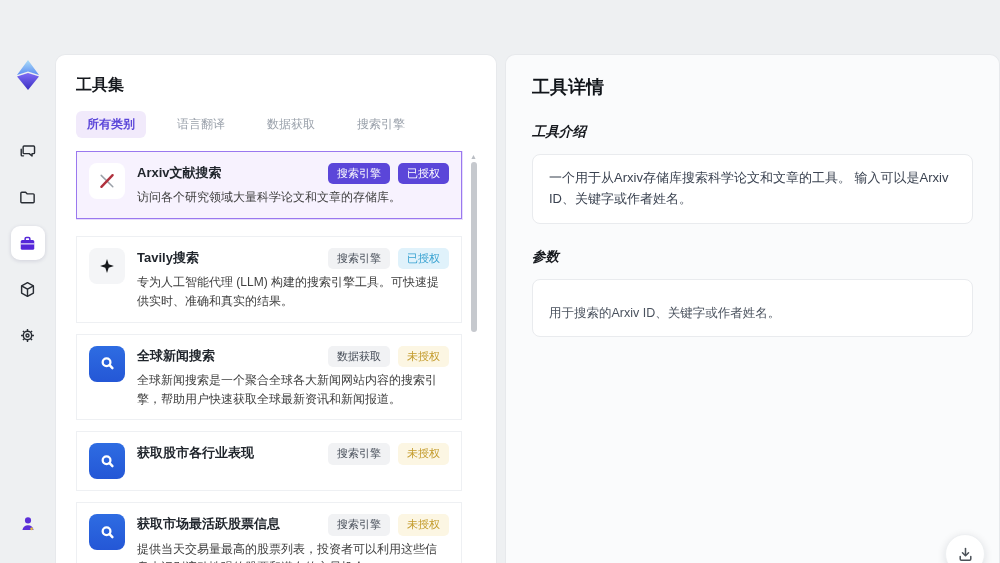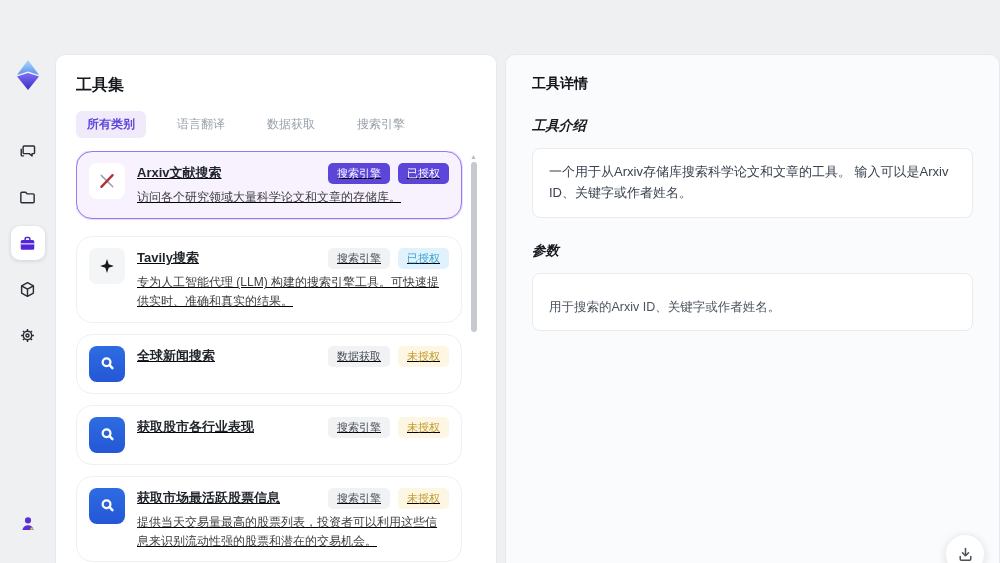--- a/index.html
+++ b/index.html
@@ -39,22 +39,22 @@
   .tab{
     border:none;background:transparent;cursor:pointer;
     font-size:12px;color:#9aa1ab;padding:5px 11px;border-radius:6px;
     font-family:inherit;
   }
   .tab.active{background:var(--accent-light);color:var(--accent);font-weight:bold;}
 
   .tool-list{position:relative;height:calc(100% - 84px);overflow:hidden;padding-right:18px;}
   .card{
     display:flex;gap:12px;background:#fff;
-    border:1px solid #eef0f3;border-radius:16px;
-    padding:11px 12px;margin-bottom:11px;cursor:pointer;position:relative;text-decoration:underline;
+    border:1px solid #eef0f3;border-radius:0;
+    padding:11px 12px;margin-bottom:11px;cursor:pointer;position:relative;
   }
   .card.selected{
     background:var(--selected-bg);
     border:1px solid var(--selected-border);
     box-shadow:0 0 0 1px rgba(154,120,239,.25);
     margin-bottom:17px;
   }
   .tool-icon{
     width:36px;height:36px;border-radius:8px;flex-shrink:0;
     background:#f4f5f7;display:flex;align-items:center;justify-content:center;
@@ -80,21 +80,21 @@
   .scroll-thumb{position:absolute;top:9px;right:1px;width:6px;height:170px;border-radius:3px;background:#c6c9ce;}
   .scroll-down{position:absolute;bottom:34px;right:0;font-size:9px;color:#33383f;line-height:9px;}
 
   
   .detail-panel{
     position:absolute;left:505px;right:0;top:6px;bottom:0;box-sizing:border-box;
     background:#fafbfc;border:1px solid #e7e9ec;border-bottom:none;
     border-radius:10px 10px 0 0;
     padding:20px 26px;
   }
-  .detail-title{font-size:14px;font-weight:bold;color:#101419;margin:0 0 6px;}
+  .detail-title{font-size:18px;font-weight:bold;color:#101419;margin:0 0 6px;}
   .section-heading{font-size:13.5px;font-weight:bold;color:#15181d;margin:24px 0 13px;font-style:italic;}
   .info-box{
     background:#fff;border:1px solid #e9ebee;border-radius:8px;
     padding:13px 16px;font-size:13px;color:#3a4250;line-height:1.6;
   }
   .param-card{background:#fff;border:1px solid #e9ebee;border-radius:8px;padding:14px 16px;margin-bottom:10px;}
   .param-head{display:flex;align-items:baseline;}
   .param-name{font-size:13px;font-weight:bold;color:#15181d;}
   .param-type{font-size:11.5px;color:#9aa2ad;margin-left:8px;}
   .param-required{font-size:11.5px;color:var(--required-red);margin-left:8px;}
@@ -256,20 +256,21 @@
             </svg>
           </div>
     <div class="tool-body">
       <div class="tool-head">
         <span class="tool-title">全球新闻搜索</span>
         <span class="badges">
           <span class="badge badge-category gray">数据获取</span>
           <span class="badge badge-auth yellow">未授权</span>
         </span>
       </div>
+      <div class="tool-desc">全球新闻搜索是一个聚合全球各大新闻网站内容的搜索引擎，帮助用户快速获取全球最新资讯和新闻报道。</div>
     </div>
   </div>
 
   <div class="card">
     <div class="tool-icon news-search-icon">
             <svg viewBox="0 0 18 18" width="17" height="17">
               <circle cx="8" cy="7.6" r="4.1" fill="none" stroke="#fff" stroke-width="2.4"></circle>
               <path d="M11.2 10.8l3 3.1" stroke="#fff" stroke-width="2.6" stroke-linecap="round"></path>
             </svg>
           </div>

